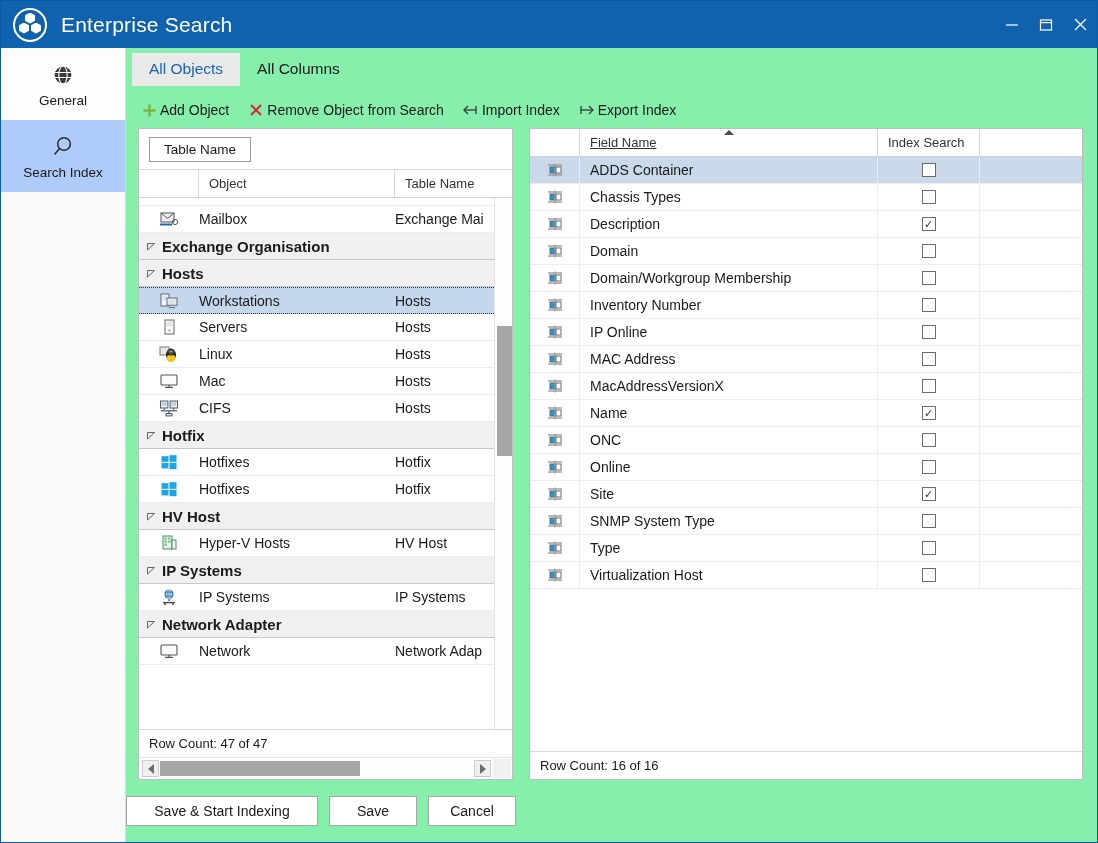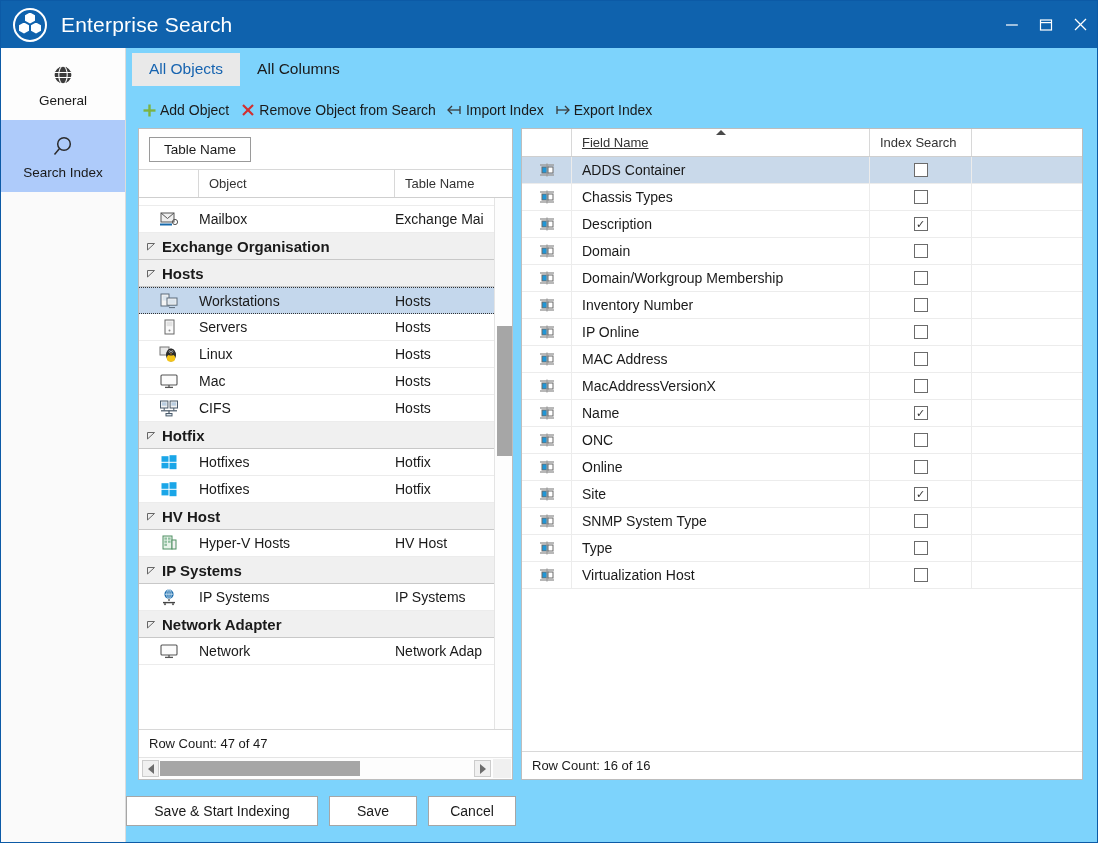--- a/index.html
+++ b/index.html
@@ -7,21 +7,21 @@
     margin: 0; padding: 0;
     width: 1098px; height: 843px;
     background: #ffffff;
     font-family: "Liberation Sans", sans-serif;
     overflow: hidden;
   }
   .window {
     position: relative;
     width: 1098px; height: 843px;
     border: 1px solid #0c5aa6;
-    background: #7dd3fc;
+    background: #86efac;
     display: flex; flex-direction: column;
   }
 
   
   .titlebar {
     height: 47px;
     background: #0f62ad;
     display: flex; align-items: center;
     flex: 0 0 auto;
     position: relative;
@@ -107,37 +107,37 @@
     font-size: 15.5px;
     color: #1a1a1a;
     margin-bottom: 6px;
   }
   .tab.active { background: #e9e9e9; color: #1764b0; }
 
   .toolbar {
     height: 36px;
     display: flex; align-items: center;
     padding-left: 12px;
-    gap: 2px;
+    gap: 10px;
     flex: 0 0 auto;
     font-size: 14px;
   }
   .tb-btn {
     display: inline-flex; align-items: center;
     padding: 2px 6px 2px 2px;
     color: #1a1a1a;
     white-space: nowrap;
   }
   .tb-ico { display:inline-flex; width:18px; height:18px; align-items:center; justify-content:center; margin-right:2px; }
 
   .panes {
     flex: 1 1 auto;
     display: flex;
     padding: 0 14px 0 12px;
-    gap: 8px;
+    gap: 16px;
     min-height: 0;
   }
 
   
   .panel {
     border: 1px solid #bdbdbd;
     background: #ffffff;
     display: flex; flex-direction: column;
     min-height: 0;
     position: relative;

